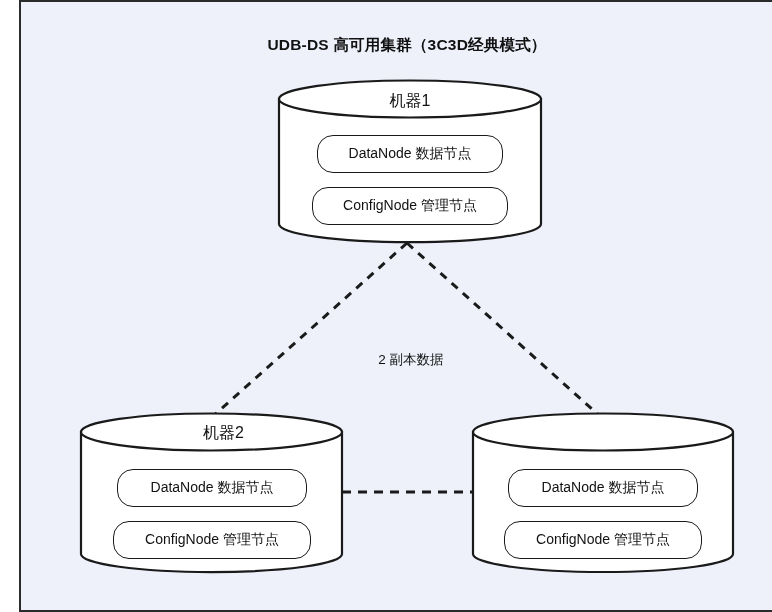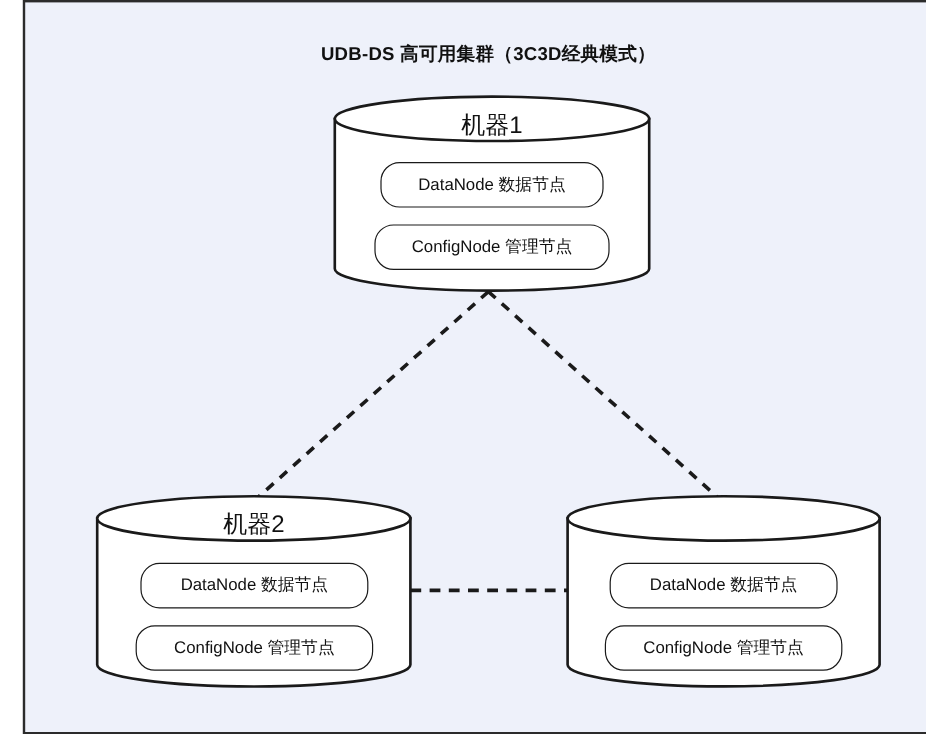--- a/index.html
+++ b/index.html
@@ -36,21 +36,21 @@
     width: 772px;
     text-align: center;
     font-size: 15.5px;
     font-weight: bold;
     color: #111111;
     letter-spacing: 0.2px;
   }
   .cyl-label {
     position: absolute;
     text-align: center;
-    font-size: 20px;
+    font-size: 16px;
     color: #111111;
     white-space: nowrap;
   }
   .node-box {
     position: absolute;
     box-sizing: border-box;
     background: #ffffff;
     border: 1.6px solid #1a1a1a;
     border-radius: 16px;
     display: flex;
@@ -98,22 +98,23 @@
     </g>
   </svg>
 
   <div class="diagram-title">UDB-DS 高可用集群（3C3D经典模式）</div>
 
   <div class="cyl-label" style="left:258px; top:89px; width:262px;">机器1</div>
   <div class="node-box" style="left:296px; top:133px; width:186px; height:38px;">DataNode 数据节点</div>
   <div class="node-box" style="left:291px; top:185px; width:196px; height:38px;">ConfigNode 管理节点</div>
 
   <div class="edge-label" style="left:290px; top:348px; width:200px;">
+    <div>2 副本数据</div>
   </div>
 
-  <div class="cyl-label" style="left:60px; top:421px; width:261px;">机器2</div>
+  <div class="cyl-label" style="left:72px; top:421px; width:261px;">机器2</div>
   <div class="node-box" style="left:96px; top:467px; width:190px; height:38px;">DataNode 数据节点</div>
   <div class="node-box" style="left:92px; top:519px; width:198px; height:38px;">ConfigNode 管理节点</div>
 
   <div class="node-box" style="left:487px; top:467px; width:190px; height:38px;">DataNode 数据节点</div>
   <div class="node-box" style="left:483px; top:519px; width:198px; height:38px;">ConfigNode 管理节点</div>
 
 </div>
 
 </body></html>

